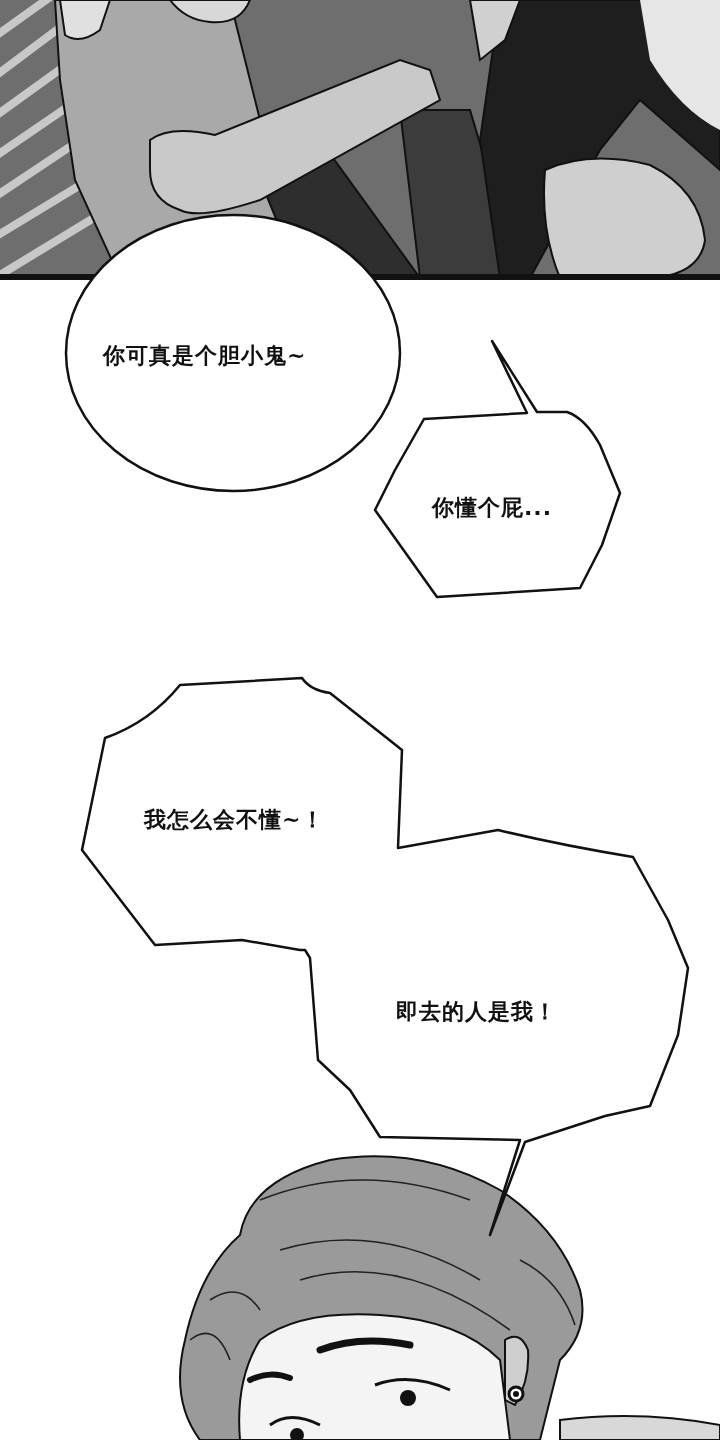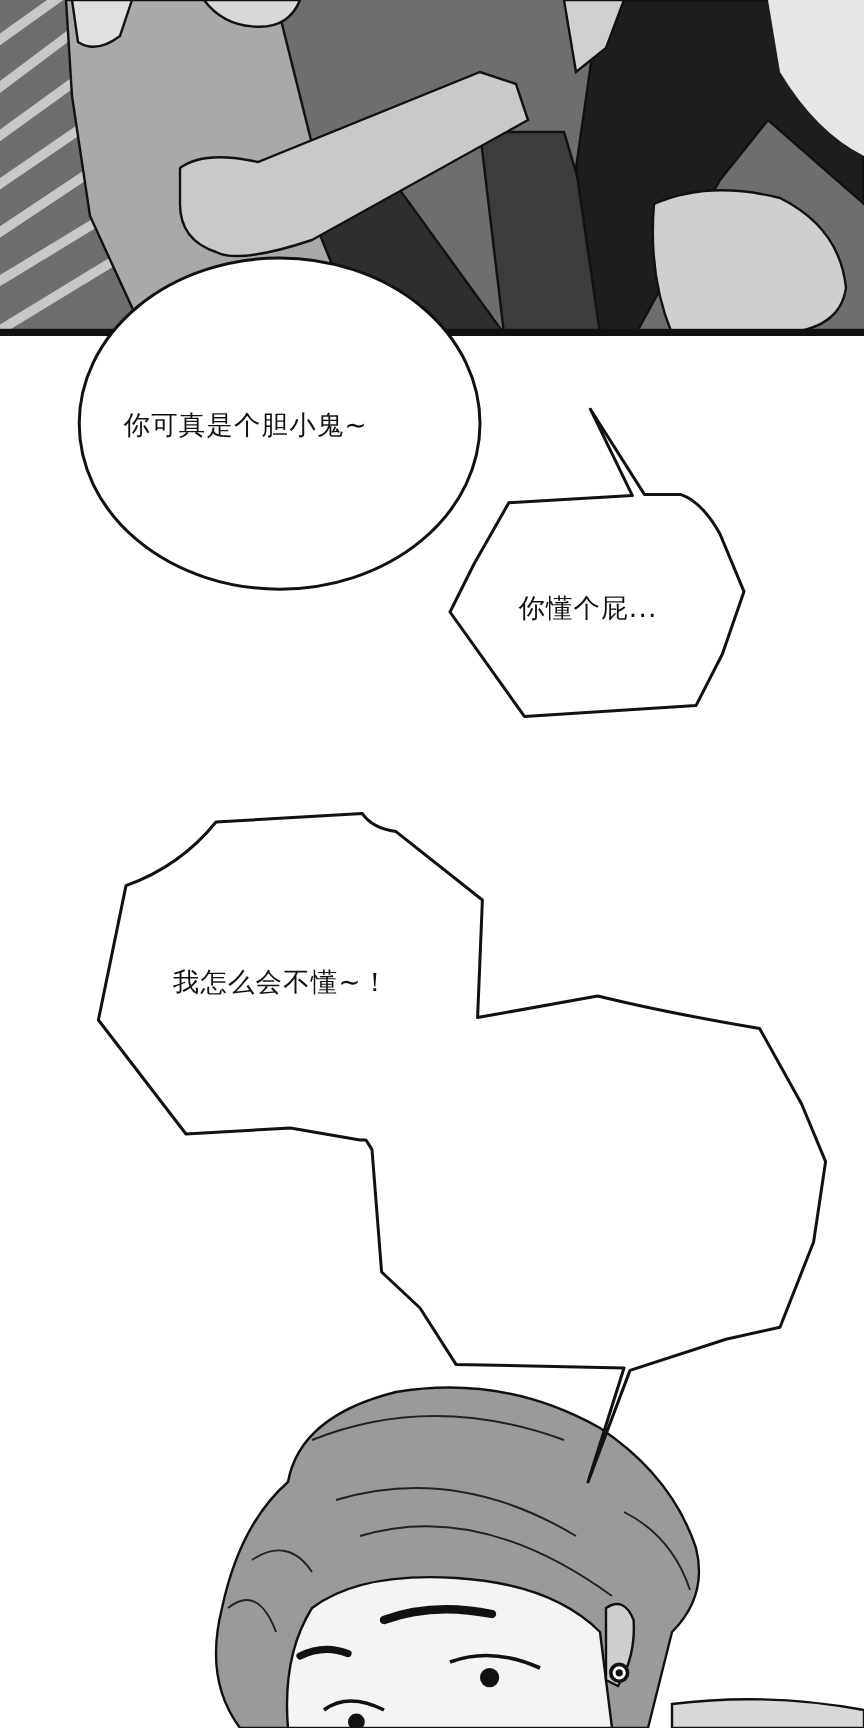--- a/index.html
+++ b/index.html
@@ -12,21 +12,21 @@
 
   .panel-bottom { position: absolute; left: 0; top: 1140px; width: 720px; height: 300px; overflow: hidden; }
   .panel-bottom svg { position: absolute; left: 0; top: 0; }
 
   .bubble-layer { position: absolute; left: 0; top: 0; width: 720px; height: 1440px; pointer-events: none; }
   .bubble-layer svg { position: absolute; left: 0; top: 0; }
 
   .bubble-text {
     position: absolute;
     font-family: "DejaVu Sans", "Liberation Sans", sans-serif;
-    font-weight: normal;
+    font-weight: bold;
     color: #111111;
     font-size: 22px;
     line-height: 36px;
     white-space: nowrap;
     letter-spacing: 1px;
   }
 </style>
 </head>
 <body>
 
@@ -109,15 +109,16 @@
 
       <path d="M180 685 L302 678 Q310 690 330 693 L402 750 L398 848 L498 830 Q560 845 633 857 L668 920 L688 968 L678 1035 L650 1106 L605 1116 L525 1142 L490 1235 L520 1140 L380 1137 L350 1090 L318 1060 L310 958 L305 950 L300 950 L242 940 L155 945 L82 850 L105 738 Q150 722 180 685 Z" fill="#ffffff" stroke="#111" stroke-width="2.5" stroke-linejoin="round"></path>
     </svg>
 
     <div class="bubble-text" style="left:103px; top:338px;">你可真是个胆小鬼~</div>
 
     <div class="bubble-text" style="left:432px; top:490px;">你懂个屁...</div>
 
     <div class="bubble-text" style="left:144px; top:802px;">我怎么会不懂~！</div>
 
+    <div class="bubble-text" style="left:396px; top:994px;">即去的人是我！</div>
   </div>
 
 </div>
 
 </body></html>

